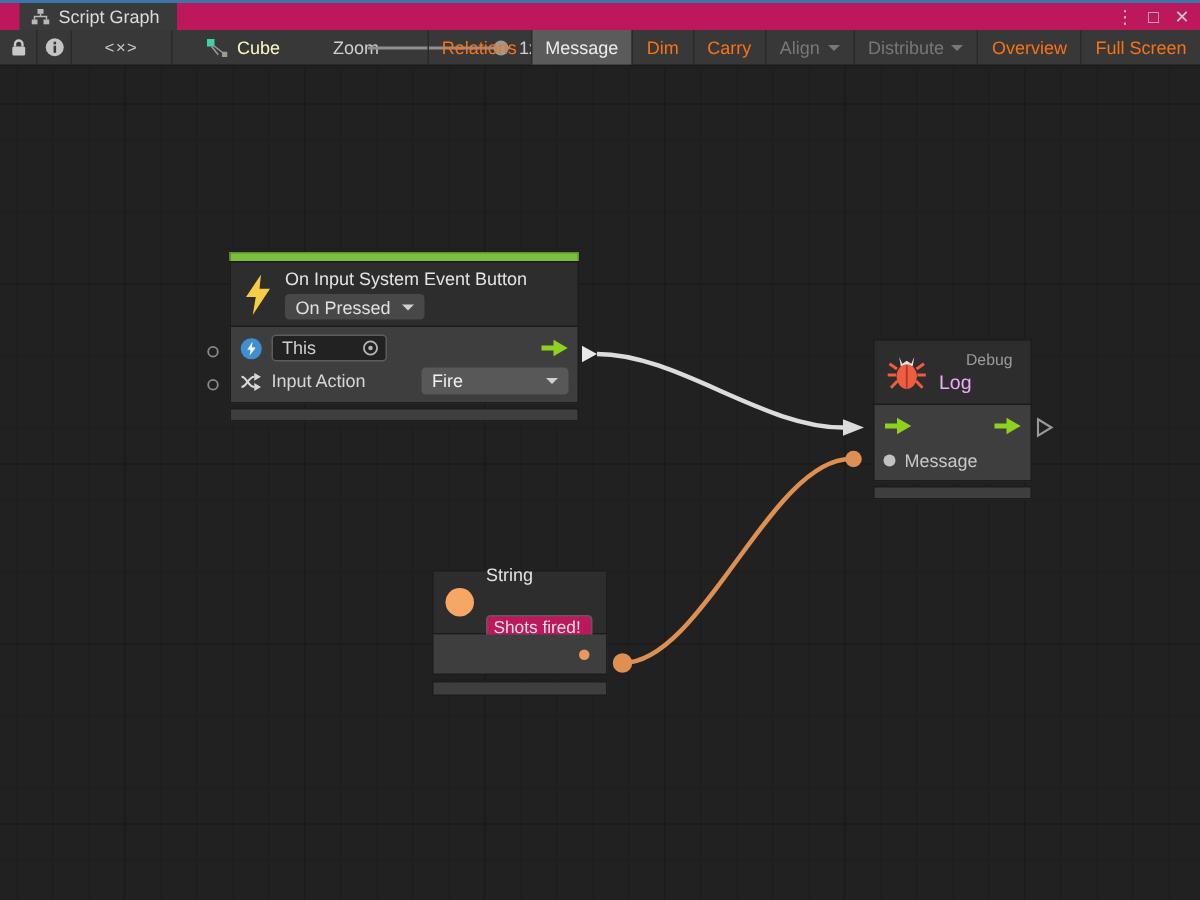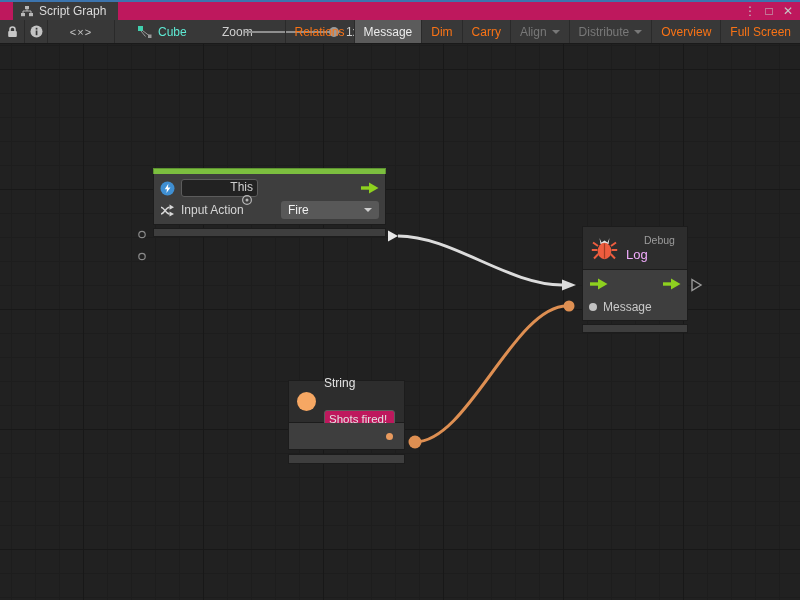--- a/index.html
+++ b/index.html
@@ -15,21 +15,21 @@
   .win-controls span { display:inline-block; width:16px; text-align:center; color:#c6c6c6; font-size:12px; cursor:default; }
 
   
   .toolbar { position:absolute; left:0; top:20px; width:800px; height:24px; background:#383838;
              border-bottom:1px solid #1a1a1a; font-size:12px; color:#d2d2d2; }
   .tb { position:absolute; top:0; height:23px; display:flex; align-items:center; justify-content:center; }
   .tb-btn-border { border-right:1px solid #2a2a2a; }
   .b-lock { left:0; width:25px; }
   .b-info { left:25px; width:23px; }
   .b-code { left:48px; width:67px; color:#c9c9c9; font-size:11px; letter-spacing:1px; }
-  .b-target { left:138px; gap:6px; color:#5eead4; }
+  .b-target { left:138px; gap:6px; color:#fef9c3; }
   .z-label { left:222px; color:#cfcfcf; }
   .z-slider { left:245px; width:95px; }
   .z-track { width:95px; height:2px; background:#8f8f8f; border-radius:1px; }
   .z-thumb { position:absolute; right:1px; top:50%; margin-top:-5px; width:10px; height:10px;
              border-radius:50%; background:#9a9a9a; }
   .z-val { left:346px; color:#cfcfcf; }
   .tb-right { position:absolute; right:0; top:0; height:23px; display:flex; }
   .tb-right .rb { height:23px; display:flex; align-items:center; padding:0 9px; border-left:1px solid #2a2a2a;
                   color:#f97316; white-space:nowrap; cursor:default; }
   .rb.active { background:#5b5b5b; color:#ececec; }
@@ -60,22 +60,22 @@
 
   
   .event-node { left:153px; top:124px; width:233px; }
   .event-node .strip { height:6px; background:#7cbf3f; border:1px solid #5d9430; border-bottom:none; }
   .event-node .n-head { height:44px; }
   .ev-title { font-size:12px; color:#e4e4e4; margin-bottom:3px; white-space:nowrap; }
   .mode-dd { display:inline-flex; align-items:center; gap:8px; background:#484848; border-radius:3px;
              padding:1px 7px; height:17px; color:#e0e0e0; }
   .mode-dd .caret, .dd .caret { border-top-color:#cfcfcf; margin-left:0; }
   .event-node .n-body { padding:3px 0; }
-  .field { display:flex; align-items:flex-end; justify-content:space-between; width:77px; height:18px;
-           background:#222222; border:1px solid #5c5c5c; border-radius:3px; padding:0 4px 0 6px; color:#cfcfcf;flex-direction:column; }
+  .field { display:flex; align-items:center; justify-content:space-between; width:77px; height:18px;
+           background:#222222; border:1px solid #5c5c5c; border-radius:3px; padding:0 4px 0 6px; color:#cfcfcf; }
   .dd { display:flex; align-items:center; justify-content:space-between; width:98px; height:18px;
         background:#585858; border-radius:3px; padding:0 7px; color:#f0f0f0; }
   .arrow-right-slot { margin-left:auto; display:flex; align-items:center; }
   .n-foot.ev { height:9px; }
 
   
   .debug-node { left:582px; top:182px; width:106px; }
   .debug-node .n-head { height:44px; }
   .dbg-cat { font-size:10.5px; color:#9c9c9c; margin-bottom:1px;margin-left:18px; }
   .dbg-title { font-size:13px; color:#f0abfc; }
@@ -206,20 +206,34 @@
 
       <path d="M415 398 C468 398 514 262 567 262" stroke="#de8f52" stroke-width="3" fill="none"></path>
       <circle cx="415" cy="398" r="6.5" fill="#de8f52"></circle>
       <circle cx="569" cy="262" r="5.5" fill="#de8f52"></circle>
 
       <polygon points="692,235.5 701,241 692,246.5" fill="none" stroke="#9a9a9a" stroke-width="1.4"></polygon>
     </svg>
 
     <div class="node event-node">
       <div class="strip"></div>
+      <div class="n-head">
+        <span class="icon">
+          <svg width="20" height="27" viewBox="0 0 20 27">
+              <polygon points="12,0 2,15 8.5,15 6.5,27 18,9.5 11,9.5" fill="#f6cc46"></polygon>
+            </svg>
+        </span>
+        <div>
+          <div class="ev-title">On Input System Event Button</div>
+          <div class="mode-dd">
+            <span>On Pressed</span>
+            <span class="caret"></span>
+          </div>
+        </div>
+      </div>
       <div class="n-body">
         <div class="row">
           <span class="icon">
             <svg width="15" height="15" viewBox="0 0 15 15">
                 <circle cx="7.5" cy="7.5" r="7" fill="#3f8fd2"></circle>
                 <polygon points="8.3,2.8 4.8,8.2 7,8.2 6.4,12 10.5,6.6 8,6.6" fill="#fff"></polygon>
               </svg>
           </span>
           <div class="field">
             <span>This</span>

